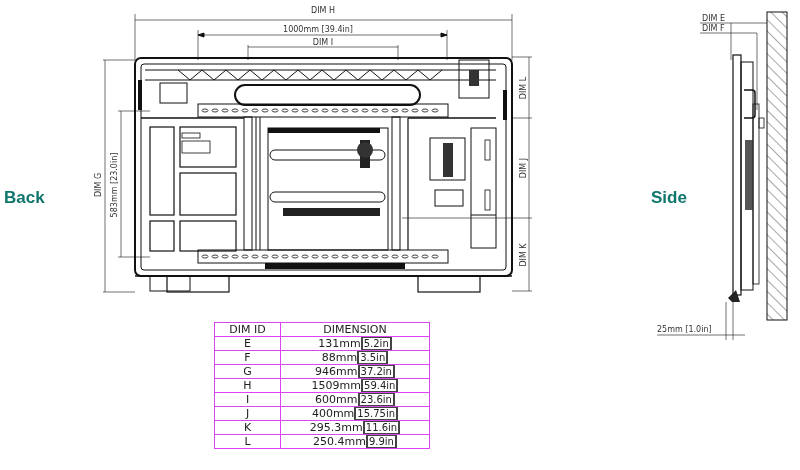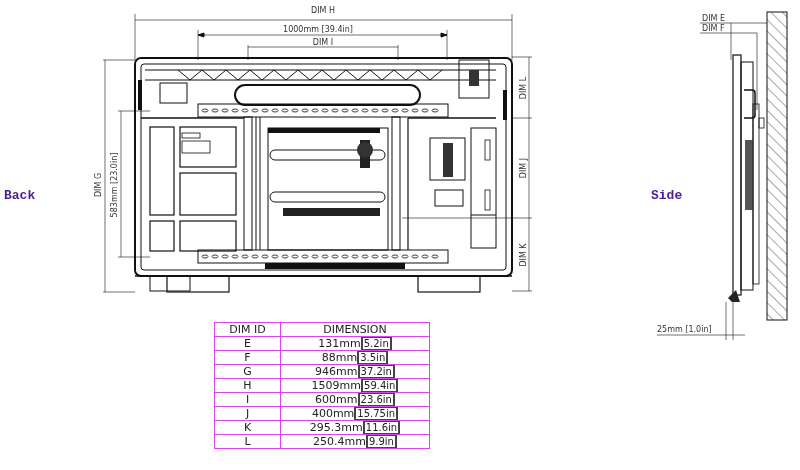--- a/index.html
+++ b/index.html
@@ -1,17 +1,17 @@
 <!DOCTYPE html>
 <html><head>
   <meta charset="utf-8">
   <style>
     html, body { margin: 0; padding: 0; background: #ffffff; }
     body { width: 800px; height: 470px; position: relative; overflow: hidden; font-family: "DejaVu Sans", sans-serif; }
-    .label-view { position: absolute; font-family: Liberation Mono, monospace; font-weight: bold; font-size: 13px; color: #4c1d95; }
+    .label-view { position: absolute; font-family: Liberation Sans, sans-serif; font-weight: bold; font-size: 17px; color: #0f766e; }
     svg { position: absolute; left: 0; top: 0; }
     .dimtxt { font-family: "DejaVu Sans", sans-serif; font-size: 8px; fill: #333; }
     table.dims { position: absolute; left: 214px; top: 322px; border-collapse: collapse; font-family: "DejaVu Sans", sans-serif; font-size: 11px; color: #222; }
     table.dims td, table.dims th { border: 1px solid #d946ef; padding: 0 4px; height: 13px; line-height: 13px; text-align: center; font-weight: normal; }
     table.dims th.c1, table.dims td.c1 { width: 57px; }
     table.dims th.c2, table.dims td.c2 { width: 140px; }
     .inch { border: 1px solid #444; border-left: 2px solid #444; border-right: 2px solid #444; padding: 0 1px; font-size: 10px; text-align: center; }
   </style>
 </head>
 <body>

